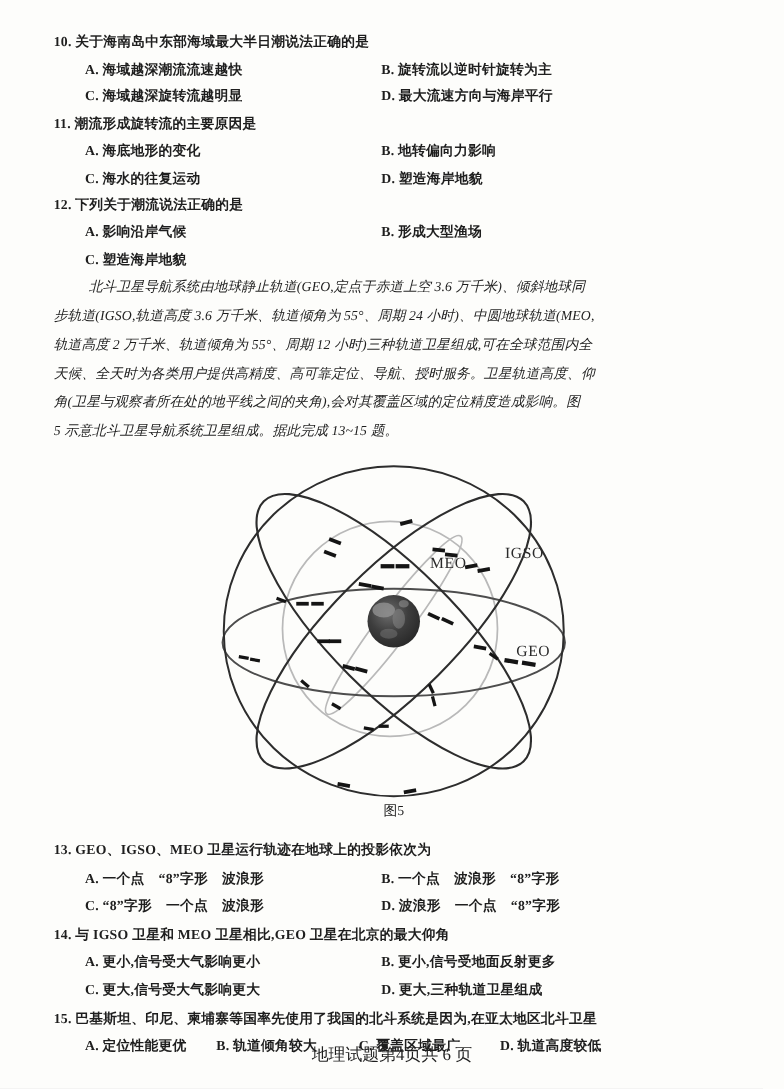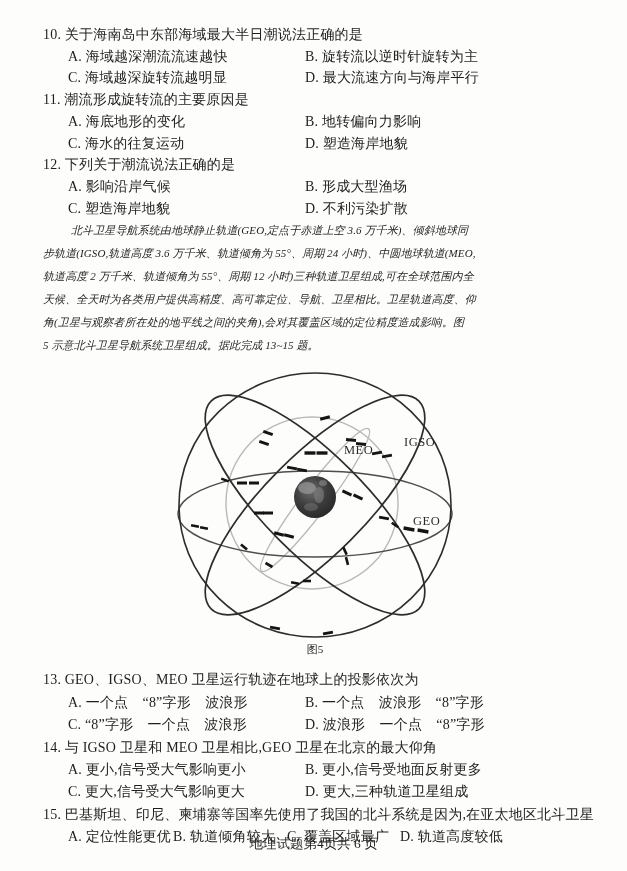--- a/index.html
+++ b/index.html
@@ -6,21 +6,21 @@
   .page {
     position:relative;
     width:627px; height:871px;
     margin:0 auto;
     background:#fdfdfb;
     font-family:"Liberation Serif","DejaVu Serif",serif;
     color:#1e1e1e;
     overflow:hidden;
   }
   .content { position:absolute; left:43px; right:40px; top:24px; }
-  .stem, .optrow { font-size:14px; line-height:21.7px; white-space:nowrap; letter-spacing:0.2px; }
+  .stem, .optrow { font-size:11px; line-height:21.7px; white-space:nowrap; letter-spacing:0.2px;font-weight:bold; }
   .optrow { padding-left:25px; display:flex; }
   .optrow.two .opt { width:237px; flex:0 0 auto; }
   .optrow.two .opt:last-child { width:auto; }
   .optrow.four .opt { flex:0 0 auto; }
   .optrow.four .opt:nth-child(1) { width:105px; }
   .optrow.four .opt:nth-child(2) { width:114px; }
   .optrow.four .opt:nth-child(3) { width:113px; }
   .s2 .stem, .s2 .optrow { line-height:22.4px; }
   .passage { font-style:italic; font-size:11px; }
   .pline { line-height:23px; white-space:nowrap; letter-spacing:0.1px; }
@@ -66,29 +66,28 @@
     </div>
 
     <div class="q">
       <div class="stem">12. 下列关于潮流说法正确的是</div>
       <div class="optrow two">
         <span class="opt">A. 影响沿岸气候</span>
         <span class="opt">B. 形成大型渔场</span>
       </div>
       <div class="optrow two">
         <span class="opt">C. 塑造海岸地貌</span>
-        <span class="opt">D. 不利污染扩散</span>
       </div>
     </div>
 
     <div class="passage">
       <div class="pline indent">北斗卫星导航系统由地球静止轨道(GEO,定点于赤道上空 3.6 万千米)、倾斜地球同</div>
       <div class="pline">步轨道(IGSO,轨道高度 3.6 万千米、轨道倾角为 55°、周期 24 小时)、中圆地球轨道(MEO,</div>
       <div class="pline">轨道高度 2 万千米、轨道倾角为 55°、周期 12 小时)三种轨道卫星组成,可在全球范围内全</div>
-      <div class="pline">天候、全天时为各类用户提供高精度、高可靠定位、导航、卫星相比。卫星轨道高度、仰</div>
+      <div class="pline">天候、全天时为各类用户提供高精度、高可靠定位、导航、授时服务。卫星轨道高度、仰</div>
       <div class="pline">角(卫星与观察者所在处的地平线之间的夹角),会对其覆盖区域的定位精度造成影响。图</div>
       <div class="pline">5 示意北斗卫星导航系统卫星组成。据此完成 13~15 题。</div>
     </div>
 
     <figure>
       <svg viewBox="0 0 300 272" width="300" height="272">
         <defs>
           <radialGradient id="earthGrad" cx="40%" cy="35%" r="75%">
             <stop offset="0%" stop-color="#6d6d6d"></stop>
             <stop offset="50%" stop-color="#3d3d3d"></stop>

